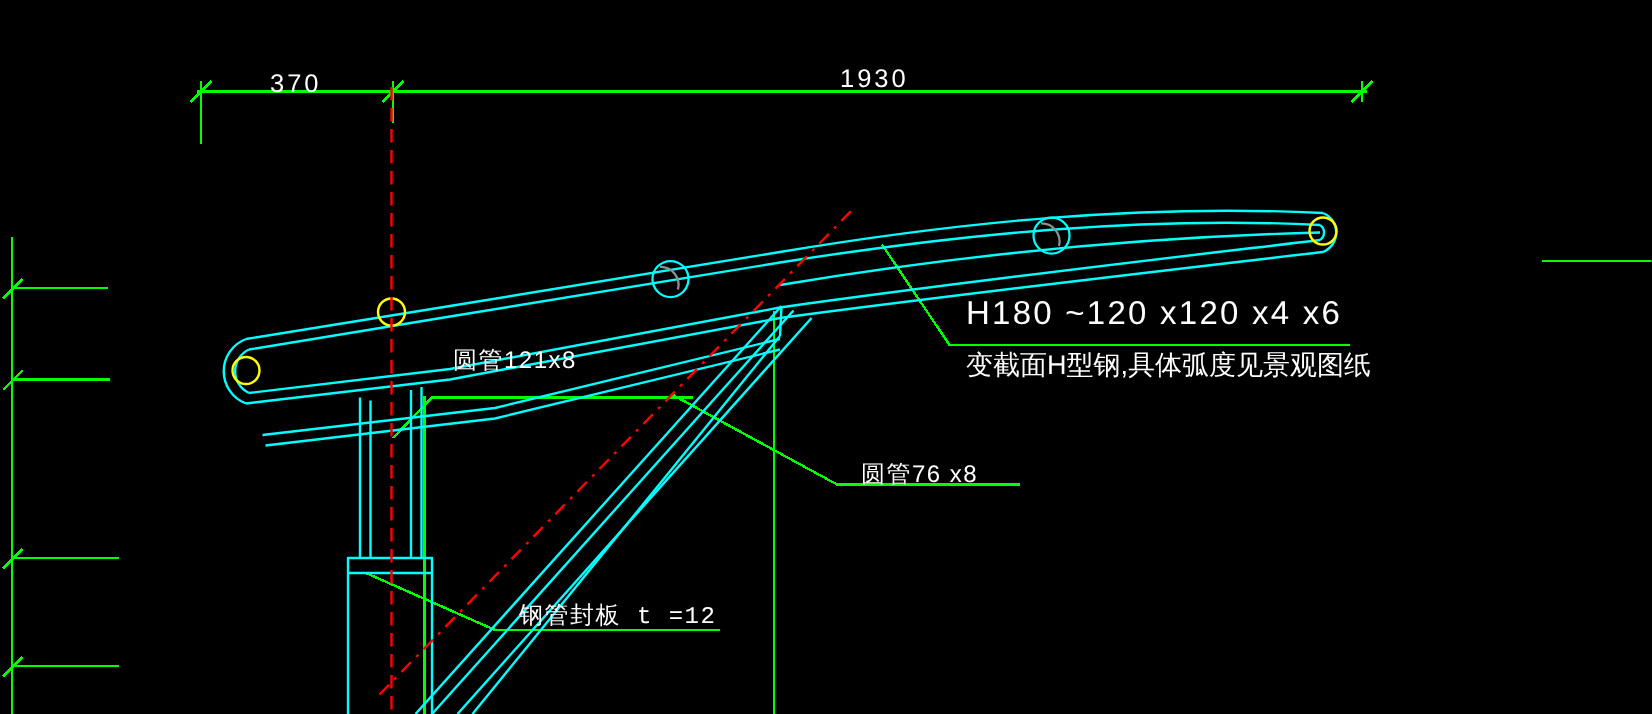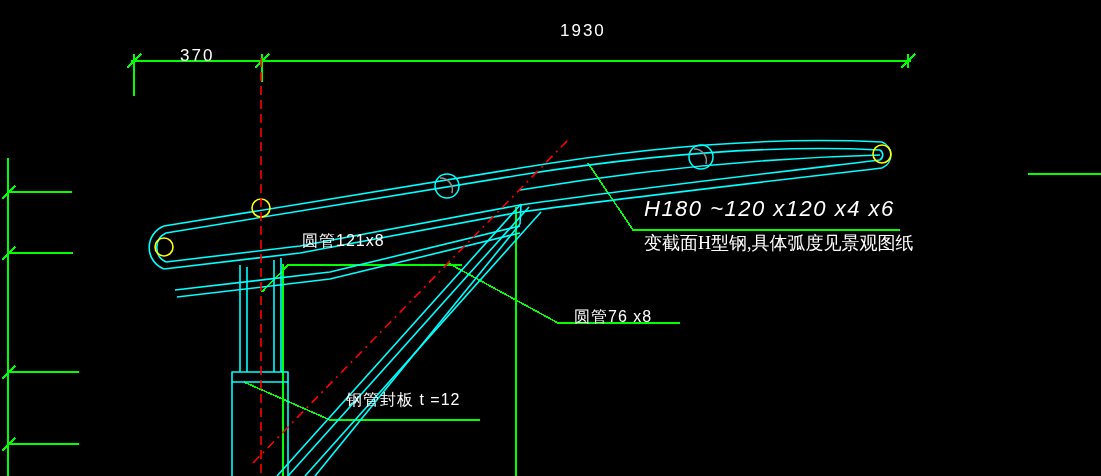--- a/index.html
+++ b/index.html
@@ -163,25 +163,25 @@
 
     <g stroke="#ff0000" fill="none" stroke-width="1.6">
       <line x1="261" y1="58" x2="261" y2="476" stroke-dasharray="9 5"></line>
       <line x1="253" y1="463" x2="570" y2="138" stroke-dasharray="9 5 2 5"></line>
     </g>
 
   </svg>
 
   <div class="cad-text dim-text" style="left:180px; top:20px;margin-top:27px;">370</div>
 
-  <div class="cad-text dim-text" style="left:560px; top:22px;">1930</div>
+  <div class="cad-text dim-text" style="left:560px; top:44px;">1930</div>
 
-  <div class="cad-text note-text-lat" style="left:644px; top:198px;font-style:italic;">H180 ~120 x120 x4 x6</div>
+  <div class="cad-text note-text-lat" style="left:644px; top:198px;">H180 ~120 x120 x4 x6</div>
 
-  <div class="cad-text note-text-cjk" style="left:644px; top:234px;font-family:Liberation Serif, serif;">变截面H型钢,具体弧度见景观图纸</div>
+  <div class="cad-text note-text-cjk" style="left:644px; top:234px;">变截面H型钢,具体弧度见景观图纸</div>
 
   <div class="cad-text note-text-mixed" style="left:302px; top:233px;">圆管121x8</div>
 
   <div class="cad-text note-text-mixed" style="left:574px; top:309px;">圆管76 x8</div>
 
-  <div class="cad-text note-text-mixed" style="left:346px; top:392px;">钢管封板  t =12</div>
+  <div class="cad-text note-text-mixed" style="left:346px; top:403px;font-family:Liberation Mono, monospace;">钢管封板  t =12</div>
 
 </div>
 
 </body></html>

